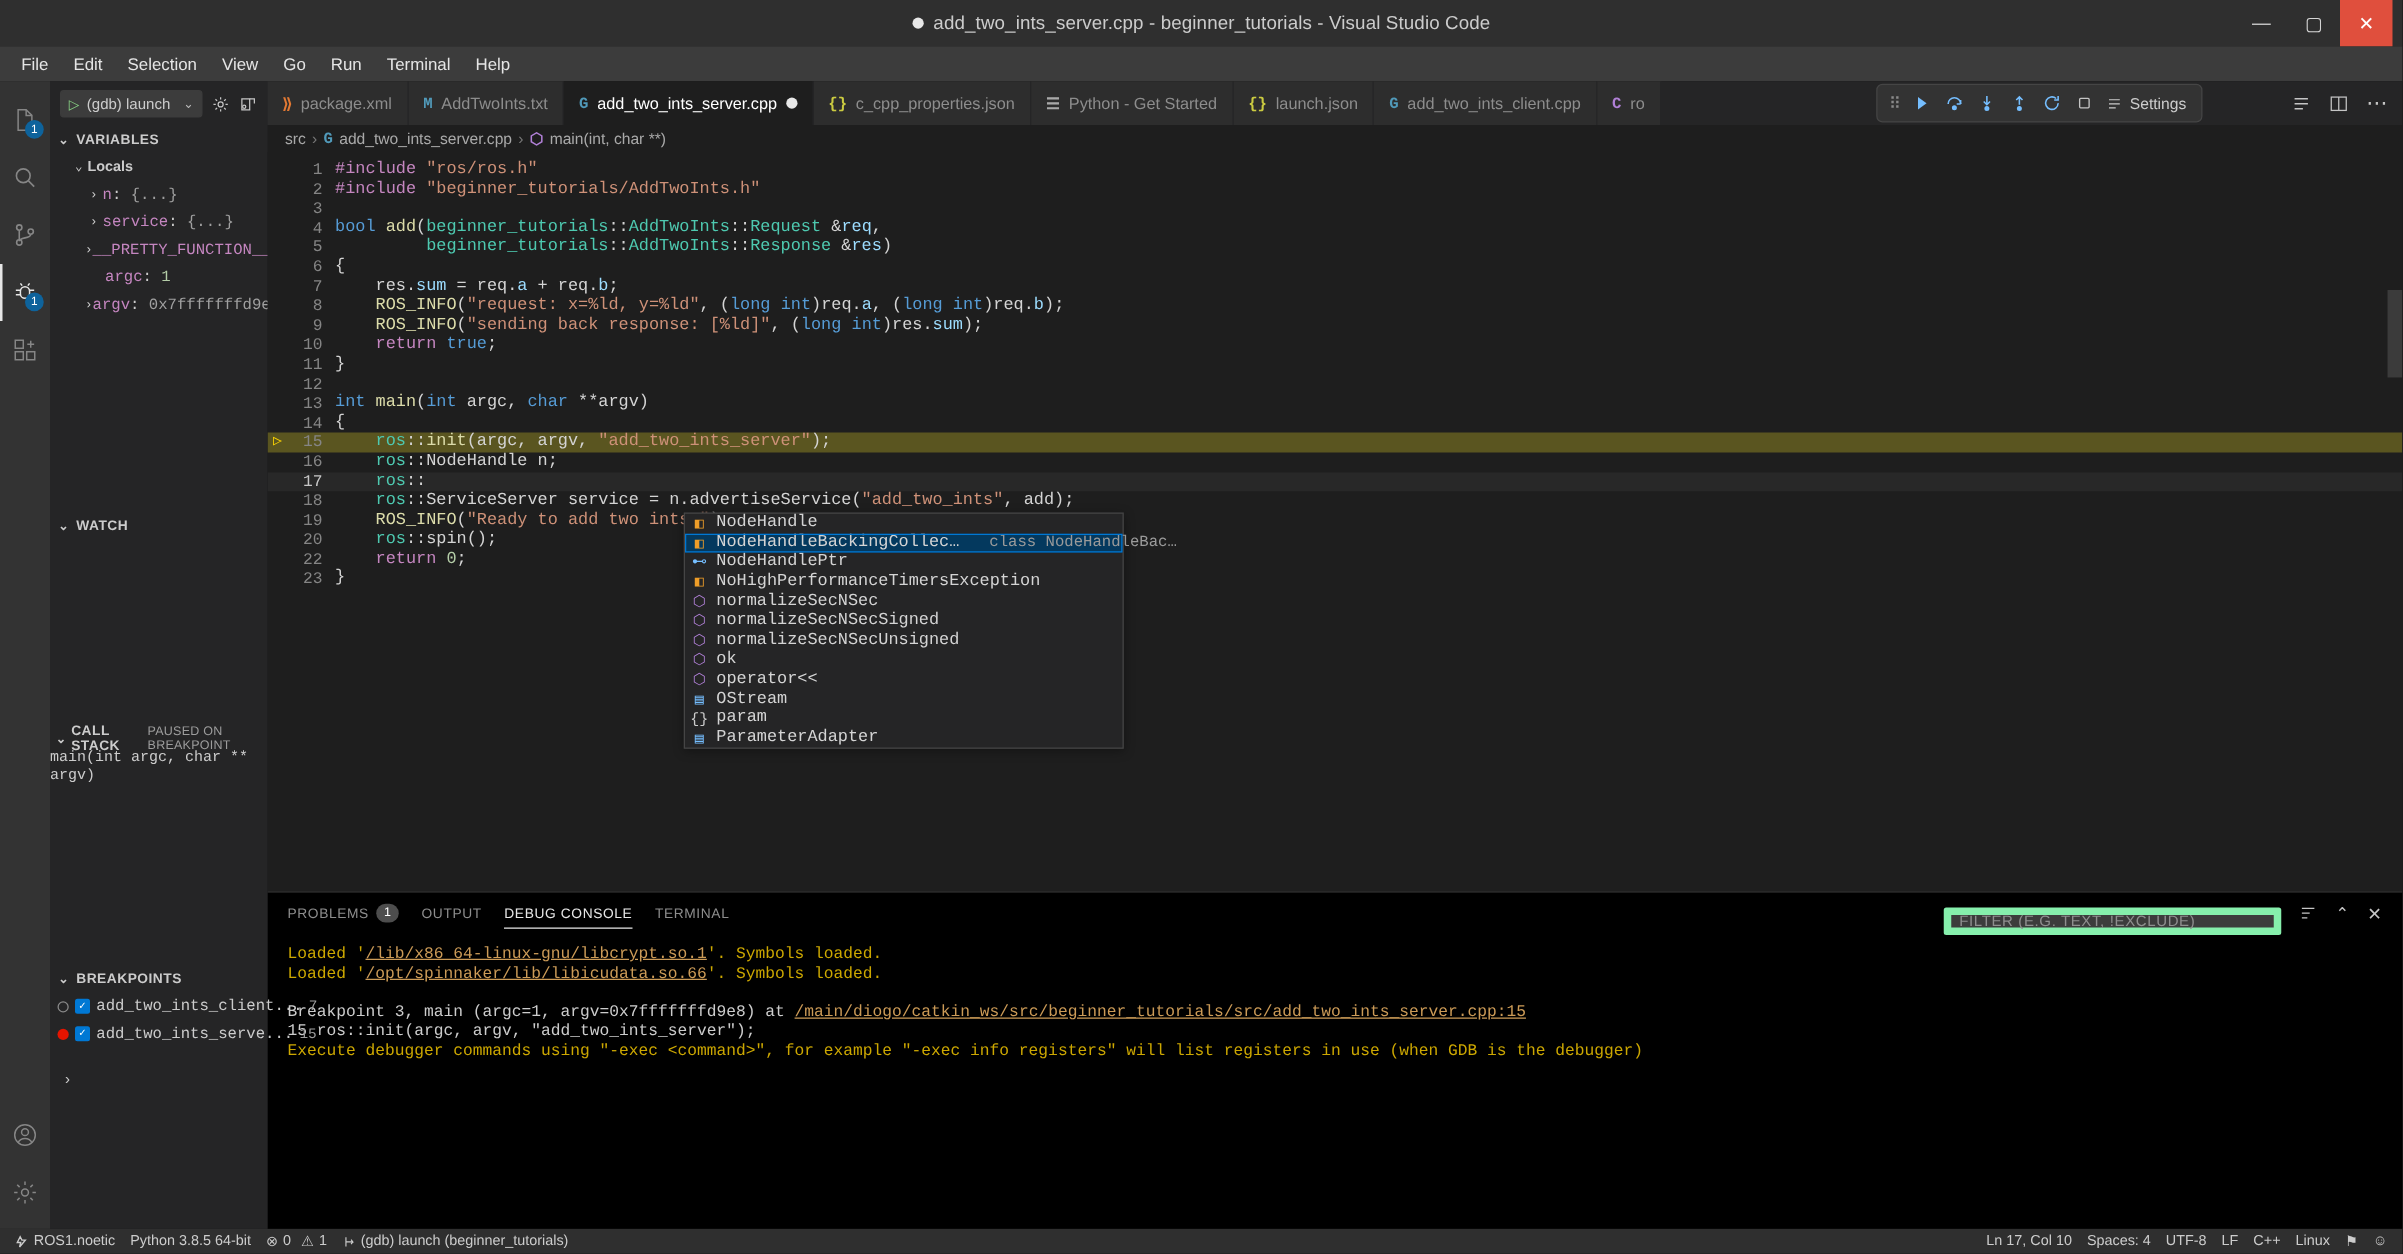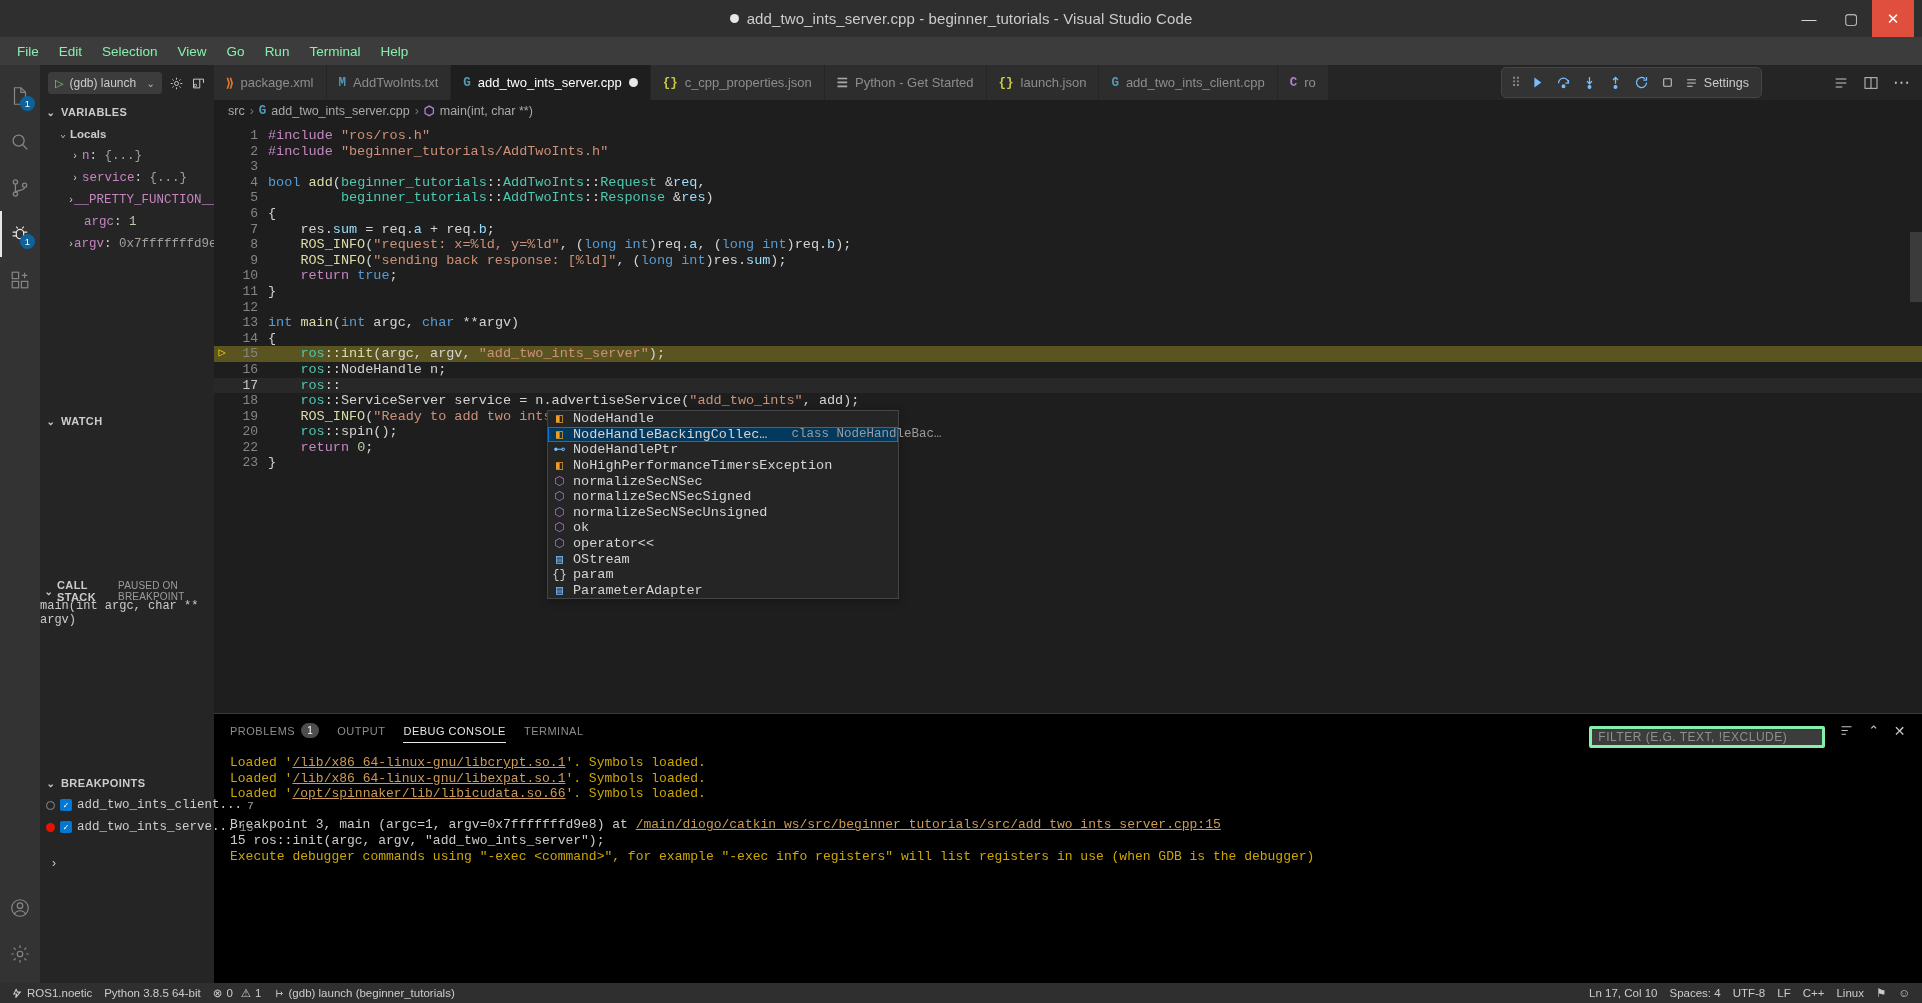--- a/index.html
+++ b/index.html
@@ -13,21 +13,21 @@
   .titlebar .title { font-size:15px; color:#cccccc; letter-spacing:.1px; display:flex;
     align-items:center; gap:8px; }
   .dirty-dot { width:9px; height:9px; border-radius:50%; background:#e8e8e8; display:inline-block; }
   .win-ctrls { position:absolute; right:8px; top:0; height:37px; display:flex; align-items:center; gap:0; }
   .win-ctrls div { width:42px; height:37px; display:flex; align-items:center; justify-content:center;
      color:#d4d4d4; font-size:15px; }
   .win-ctrls .close { background:#e04f3d; color:#fff; }
 
   
   .menubar { height:28px; background:#3c3c3c; display:flex; align-items:center; padding-left:8px; gap:2px; }
-  .menubar span { padding:3px 9px; font-size:13.5px; color:#86efac; border-radius:2px; }
+  .menubar span { padding:3px 9px; font-size:13.5px; color:#e5e5e5; border-radius:2px; }
 
   
   .body { display:flex; height:calc(1003px - 37px - 28px - 20px); }
 
   
   .activitybar { width:40px; background:#333333; display:flex; flex-direction:column;
      align-items:center; padding-top:8px; flex:0 0 40px; position:relative; }
   .act-item { width:40px; height:46px; display:flex; align-items:center; justify-content:center;
      position:relative; color:#868686; }
   .act-item.active { color:#e7e7e7; box-shadow:inset 2px 0 0 #e7e7e7; }
@@ -125,21 +125,21 @@
   
   .panel { height:270px; background:#000000; border-top:1px solid #3a3a3a; display:flex;
      flex-direction:column; }
   .panel-tabs { height:33px; display:flex; align-items:center; gap:18px; padding:0 16px;
      font-size:11px; letter-spacing:.5px; text-transform:uppercase; color:#8d8d8d; }
   .panel-tabs .pt { display:flex; align-items:center; gap:6px; padding:6px 0; }
   .panel-tabs .pt.active { color:#e7e7e7; box-shadow:inset 0 -1px 0 #e7e7e7; }
   .pbadge { background:#4d4d4d; color:#fff; border-radius:9px; font-size:10px; padding:0 6px;
      height:15px; line-height:15px; }
   .panel-actions { margin-left:auto; display:flex; align-items:center; gap:14px; color:#c5c5c5;}
-  .filter-box { background:#3c3c3c; border:3px solid #86efac; height:22px; width:236px;
+  .filter-box { background:#3c3c3c; border:6px solid #86efac; height:22px; width:270px;
      border-radius:2px; display:flex; align-items:center; padding:0 6px; font-size:12px;
      color:#8f8f8f;margin-top:12px; }
   .console { flex:1; padding:8px 0 0 16px; font-family:"Liberation Mono",monospace;
      font-size:13px; line-height:15.6px; overflow:hidden; }
   .c-yellow { color:#cca700; }
   .c-link { color:#cc9b57; text-decoration:underline; }
   .c-grey  { color:#cccccc; }
 
   
   .statusbar { height:20px; background:#2f2f2f; display:flex; align-items:center;
@@ -553,21 +553,20 @@
             <svg width="15" height="15" viewBox="0 0 24 24" fill="none" stroke="currentColor" stroke-width="1.6">
               <path d="M4 6h16M4 12h10M4 18h7"></path>
             </svg>
           </span>
           <span style="font-size:13px;">⌃</span>
           <span style="font-size:14px;">✕</span>
         </div>
       </div>
       <div class="console" id="console-out">
           <div style="min-height: 15.6px;"><span class="c-yellow">Loaded '</span><span class="c-link">/lib/x86_64-linux-gnu/libcrypt.so.1</span><span class="c-yellow">'. Symbols loaded.</span></div>
-          <div style="min-height: 15.6px;"><span class="c-yellow">Loaded '</span><span class="c-link">/lib/x86_64-linux-gnu/libexpat.so.1</span><span class="c-yellow">'. Symbols loaded.</span></div>
           <div style="min-height: 15.6px;"><span class="c-yellow">Loaded '</span><span class="c-link">/opt/spinnaker/lib/libicudata.so.66</span><span class="c-yellow">'. Symbols loaded.</span></div>
           <div style="min-height: 15.6px;"></div>
           <div style="min-height: 15.6px;"><span class="c-grey">Breakpoint 3, main (argc=1, argv=0x7fffffffd9e8) at </span><span class="c-link">/main/diogo/catkin_ws/src/beginner_tutorials/src/add_two_ints_server.cpp:15</span></div>
           <div style="min-height: 15.6px;"><span class="c-grey">15          ros::init(argc, argv, "add_two_ints_server");</span></div>
           <div style="min-height: 15.6px;"><span class="c-yellow">Execute debugger commands using "-exec &lt;command&gt;", for example "-exec info registers" will list registers in use (when GDB is the debugger)</span></div>
         </div>
     </div>
 
   </div>
 </div>

